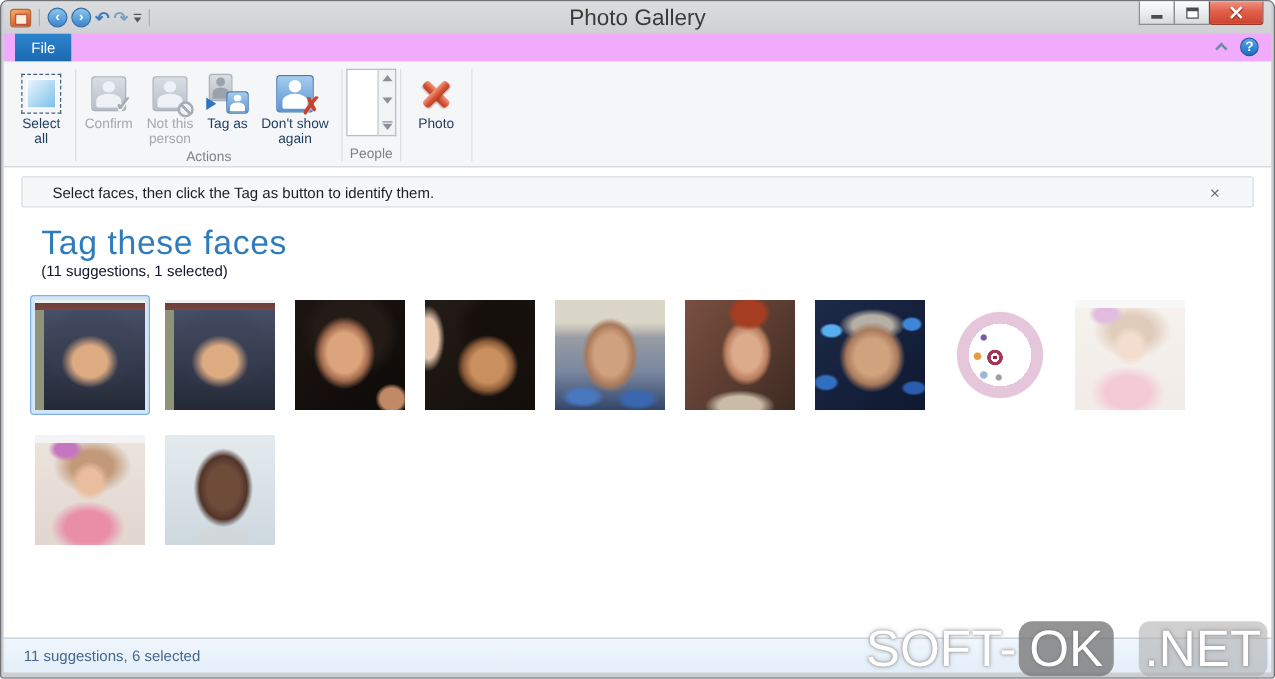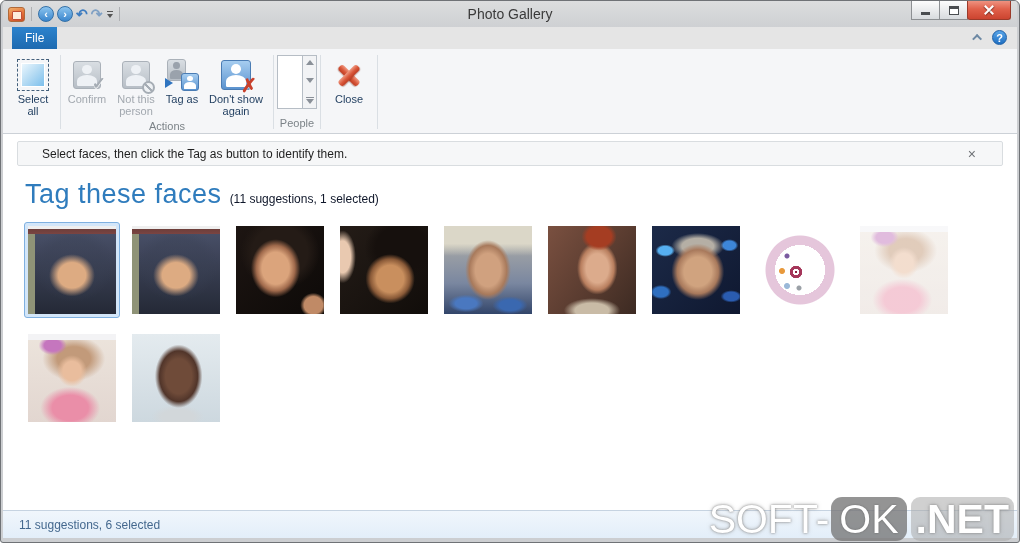--- a/index.html
+++ b/index.html
@@ -23,36 +23,36 @@
   .qat-sep{width:1px;height:14px;background:#aeb0b3;margin:0 3px;}
   .nav-circle{width:16px;height:16px;border-radius:50%;
     background:linear-gradient(180deg,#8cc5ef,#3a85cc);
     border:1px solid #3470a6;color:#fff;font-size:11px;font-weight:bold;
     display:flex;align-items:center;justify-content:center;line-height:1;}
   .qat-arrow{font-size:14px;line-height:14px;color:#3d7cc0;font-weight:bold;}
   .qat-arrow.redo{color:#7fa0c4;}
   .qat-drop{display:flex;flex-direction:column;align-items:center;margin-left:2px;}
   .qat-drop .bar{width:6px;height:1.5px;background:#555;}
   .qat-drop .tri{width:0;height:0;border-left:3.5px solid transparent;border-right:3.5px solid transparent;border-top:4px solid #555;margin-top:1.5px;}
-  .title-text{position:absolute;left:0;right:0;text-align:center;font-size:14px;color:#3a3a3a;}
+  .title-text{position:absolute;left:0;right:0;text-align:center;font-size:18px;color:#3a3a3a;}
   .win-controls{position:absolute;top:0;right:6px;display:flex;}
   .win-btn{width:29px;height:19px;border:1px solid #8d9093;border-top:none;
     background:linear-gradient(180deg,#fdfdfd,#d8dbde);
     display:flex;align-items:center;justify-content:center;position:relative;}
   .win-btn + .win-btn{margin-left:-1px;}
   .min-glyph{width:9px;height:3px;background:#4a4d50;margin-top:6px;}
   .max-glyph{width:10px;height:9px;border:1px solid #4a4d50;border-top:3px solid #4a4d50;background:#fff;}
   .win-btn.close{width:44px;background:linear-gradient(180deg,#ee9280 0%,#e0604a 45%,#cc4430 100%);
     border-color:#9b3a2a;border-radius:0 0 3px 3px;}
   .x-glyph{position:relative;width:12px;height:12px;}
   .x-glyph::before,.x-glyph::after{content:"";position:absolute;left:0;top:5px;width:12px;height:2px;
     background:#fff;box-shadow:0 1px 1px rgba(0,0,0,.35);}
   .x-glyph::before{transform:rotate(45deg);} .x-glyph::after{transform:rotate(-45deg);}
   
-  .tabrow{height:22px;flex:0 0 22px;background:#e5e5e5;display:flex;align-items:flex-end;position:relative;}
+  .tabrow{height:22px;flex:0 0 22px;background:#f0abfc;display:flex;align-items:flex-end;position:relative;}
   .tab-file{height:22px;margin-left:9px;padding:0 13px;background:linear-gradient(180deg,#2c83cd,#1d6ab0);
     color:#fff;font-size:12px;display:flex;align-items:center;}
   .tab-active{height:22px;padding:0 14px;background:linear-gradient(180deg,#fdfefe,#f5f7f9);
     border:1px solid #c6d2df;border-bottom:none;color:#1d3c5f;font-size:12px;
     display:flex;align-items:center;margin-left:4px;}
   .tabrow-right{position:absolute;right:10px;top:3px;display:flex;align-items:center;gap:10px;}
   .chevron-up{width:7px;height:7px;border-left:2px solid #6d89a4;border-top:2px solid #6d89a4;
     transform:rotate(45deg) translateY(2px);}
   .help-circle{width:15px;height:15px;border-radius:50%;
     background:linear-gradient(180deg,#58a5e8,#1f6fc2);border:1px solid #1d5fa6;
@@ -100,21 +100,21 @@
   
   .bigx{position:relative;width:28px;height:28px;}
   .bigx::before,.bigx::after{content:"";position:absolute;left:1px;top:11px;width:26px;height:7px;border-radius:3px;
     background:linear-gradient(180deg,#ef9a82 0%,#d9573a 55%,#bd3c22 100%);box-shadow:0 1px 1px rgba(120,40,20,.4);}
   .bigx::before{transform:rotate(45deg);} .bigx::after{transform:rotate(-45deg);}
   
   .content{flex:1;background:#fff;position:relative;overflow:hidden;}
   .infobar{margin:7px 14px 0 14px;height:25px;background:#f6f7f8;border:1px solid #d9dde0;border-radius:2px;
     display:flex;align-items:center;padding:0 24px;font-size:12px;color:#1f1f1f;}
   .infobar-close{margin-left:auto;color:#6e7276;font-size:14px;line-height:1;padding:0 2px;}
-  .heading-row{padding:13px 0 0 22px;display:flex;align-items:baseline;}
+  .heading-row{padding:13px 0 0 22px;display:flex;align-items:baseline;flex-direction:column;}
   .page-title{font-size:27px;font-weight:300;color:#2f7cbd;letter-spacing:.5px;}
   .page-subtitle{font-size:12px;color:#0f172a;margin-left:8px;}
   
   .faces-grid{display:flex;flex-wrap:wrap;gap:12px 8px;padding:12px 0 0 21px;width:960px;}
   .thumb-slot{width:96px;height:96px;padding:4px;border-radius:3px;}
   .thumb-slot.selected{background:#d3e6f9;border:1px solid #7fb0e0;padding:3px;}
   .thumb{width:88px;height:88px;}
   
   .v-woman-dark-hair-filmstrip,.v-woman-dark-hair-filmstrip-2{background-image:
     linear-gradient(180deg,#efefef 0,#efefef 3%,transparent 3%),
@@ -180,21 +180,21 @@
     linear-gradient(180deg,#e4ebef,#cdd8df);}
   
   .statusbar{height:28px;flex:0 0 28px;background:linear-gradient(180deg,#f0f6fc,#e3eef9);
     border-top:1px solid #c6d3e1;display:flex;align-items:center;padding-left:16px;
     font-size:12px;color:#44688e;}
   .watermark{position:absolute;right:5px;bottom:1px;display:flex;align-items:center;
     font-size:41px;line-height:44px;color:#fff;z-index:10;
     text-shadow:0 0 2px rgba(130,130,130,.95),0 0 4px rgba(150,150,150,.7);}
   .wm-ok{background:rgba(118,118,118,.78);border-radius:11px;padding:0 8px;margin-left:2px;
     text-shadow:0 0 2px rgba(90,90,90,.8);}
-  .wm-net{background:rgba(170,170,170,.55);border-radius:9px;padding:0 5px;margin-left:4px;font-weight:bold;}
+  .wm-net{background:rgba(170,170,170,.55);border-radius:9px;padding:0 5px;margin-left:20px;}
 </style>
 </head>
 <body>
 
 <div class="window">
 
   <div class="titlebar">
     <div class="qat">
       <div class="app-icon"></div>
       <div class="qat-sep"></div>
@@ -314,21 +314,21 @@
     </div>
 
     <div class="rsep"></div>
 
     <div class="rgroup">
       <div class="rgroup-buttons">
         <div class="rbtn" style="width:50px">
           <div class="ricon-wrap">
               <div class="bigx"></div>
             </div>
-          <div class="rlabel">Close</div>
+          <div class="rlabel">Photo</div>
         </div>
       </div>
     </div>
 
     <div class="rsep"></div>
   </div>
 
   <div class="content">
     <div class="infobar">
       <span>Select faces, then click the Tag as button to identify them.</span>

